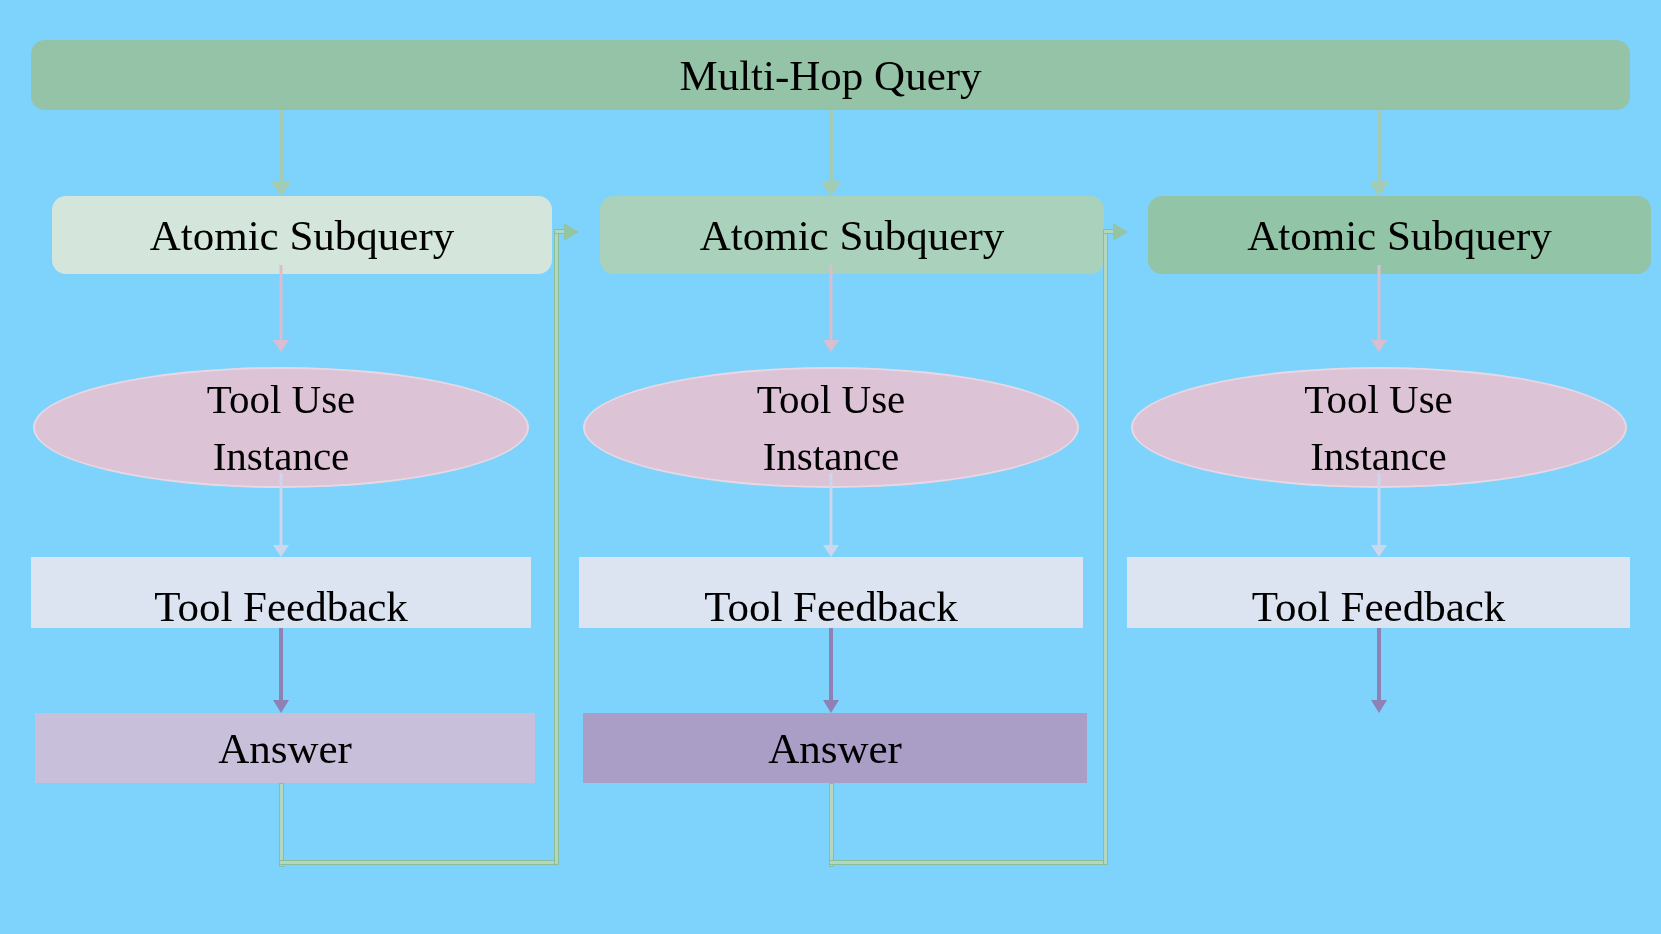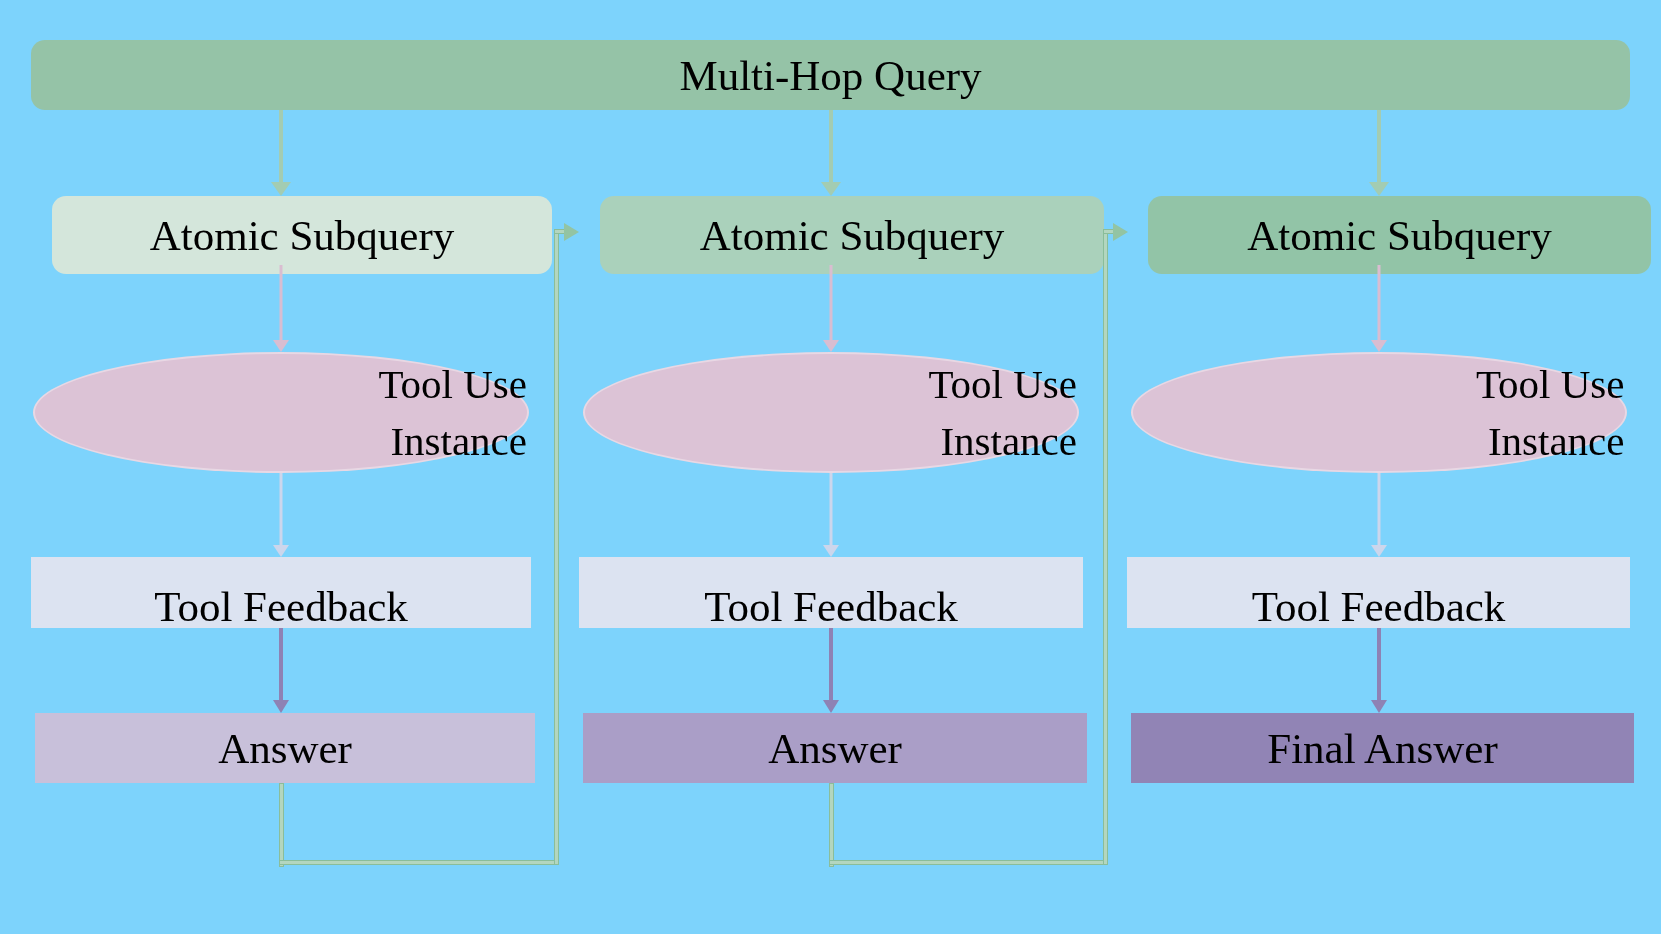--- a/index.html
+++ b/index.html
@@ -20,23 +20,23 @@
   .rounded{border-radius:14px;}
   
   #header-bar{left:31px;top:40px;width:1599px;height:70px;}
   
   .col{position:absolute;top:0;height:934px;}
   #col-0{left:31px;width:500px;}
   #col-1{left:579px;width:504px;}
   #col-2{left:1127px;width:503px;}
   .subquery{left:0;top:196px;width:100%;height:78px;margin-left:21px;}
   .ellipse{
-    position:absolute;left:50%;top:352px;width:496px;height:121px;
+    position:absolute;left:50%;top:367px;width:496px;height:121px;
     margin-left:-248px;border-radius:50%;
-    display:flex;flex-direction:column;align-items:flex-end;justify-content:center;
+    display:flex;flex-direction:column;align-items:center;justify-content:center;
     font-size:41px;line-height:57px;text-align:center;
     border:2px solid rgba(255,255,255,0.35);
     box-sizing:border-box;
   }
   .feedback{left:0;top:557px;width:100%;height:71px;align-items:flex-end;}
   .answer{left:4px;top:713px;width:100%;height:70px;}
   
   .stem{position:absolute;left:50%;transform:translateX(-50%);}
   .head{position:absolute;left:50%;transform:translateX(-50%);width:0;height:0;}
   .stem.green{top:110px;height:72px;width:4px;background:#a3ccb2;}
@@ -130,23 +130,20 @@
       <span>Tool Use</span>
       <span>Instance</span>
     </div>
     <div class="stem lavender"></div>
     <div class="head lavender"></div>
     <div class="box feedback" style="background-color: rgb(220, 227, 241);">
       <span>Tool Feedback</span>
     </div>
     <div class="stem purple"></div>
     <div class="head purple"></div>
-    <div class="box answer" style="background-color: rgb(145, 132, 181);">
-      <span>Final Answer</span>
-    </div>
   </div>
 
   <div class="loopseg" id="loop1-down"></div>
   <div class="loopseg" id="loop1-horiz"></div>
   <div class="loopseg" id="loop1-up"></div>
   <div class="loopseg" id="loop1-stub"></div>
   <div class="loophead" id="loop1-head"></div>
 
   <div class="loopseg" id="loop2-down"></div>
   <div class="loopseg" id="loop2-horiz"></div>

